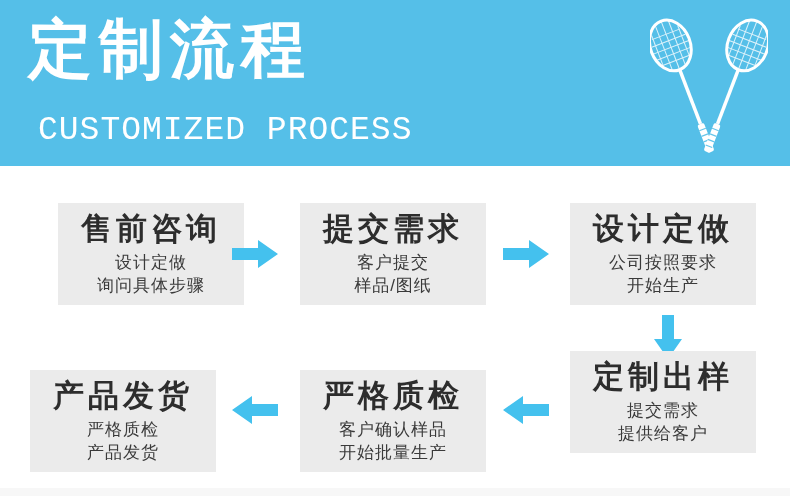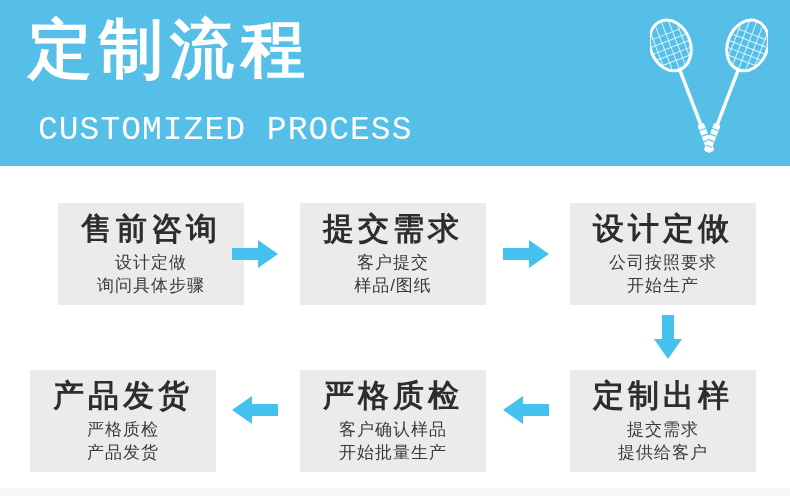--- a/index.html
+++ b/index.html
@@ -36,21 +36,21 @@
   }
   .step-line{
     font-size:17px;color:var(--body-text,#3a3a3a);
     line-height:23px;letter-spacing:1px;white-space:nowrap;
   }
   .pos-r1c1{left:30px;top:203px;margin-left:28px;}
   .pos-r1c2{left:300px;top:203px;}
   .pos-r1c3{left:570px;top:203px;align-items:center;}
   .pos-r2c1{left:30px;top:370px;}
   .pos-r2c2{left:300px;top:370px;}
-  .pos-r2c3{left:570px;top:370px;}
+  .pos-r2c3{left:570px;top:351px;}
   .arrow{position:absolute;}
   .arrow polygon{fill:var(--arrow,#44c1ee);}
   .a1{left:232px;top:239px;}
   .a2{left:503px;top:239px;}
   .a3{left:653px;top:315px;}
   .a4{left:503px;top:395px;}
   .a5{left:232px;top:395px;}
   .bottom-strip{
     position:absolute;left:0;bottom:0;width:790px;height:8px;
     background:var(--strip,#f7f7f7);

